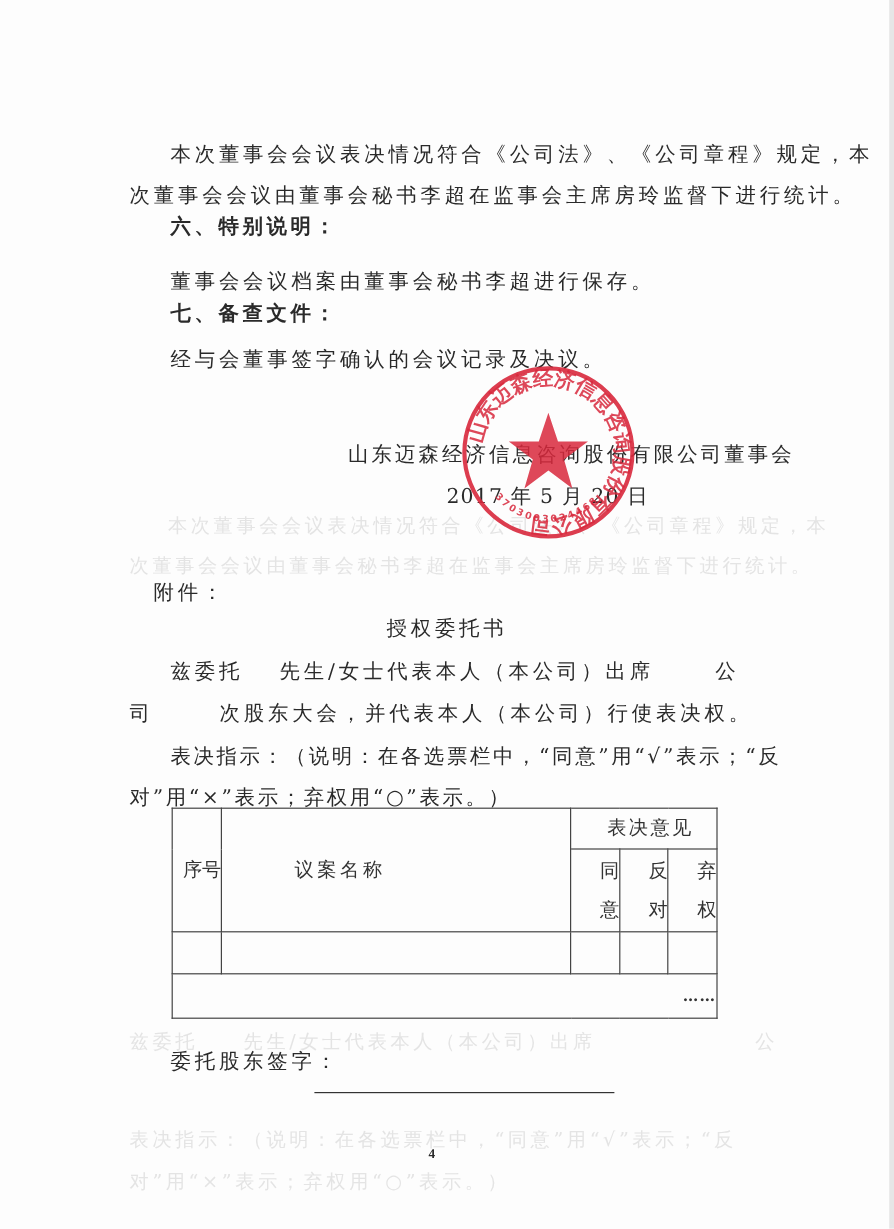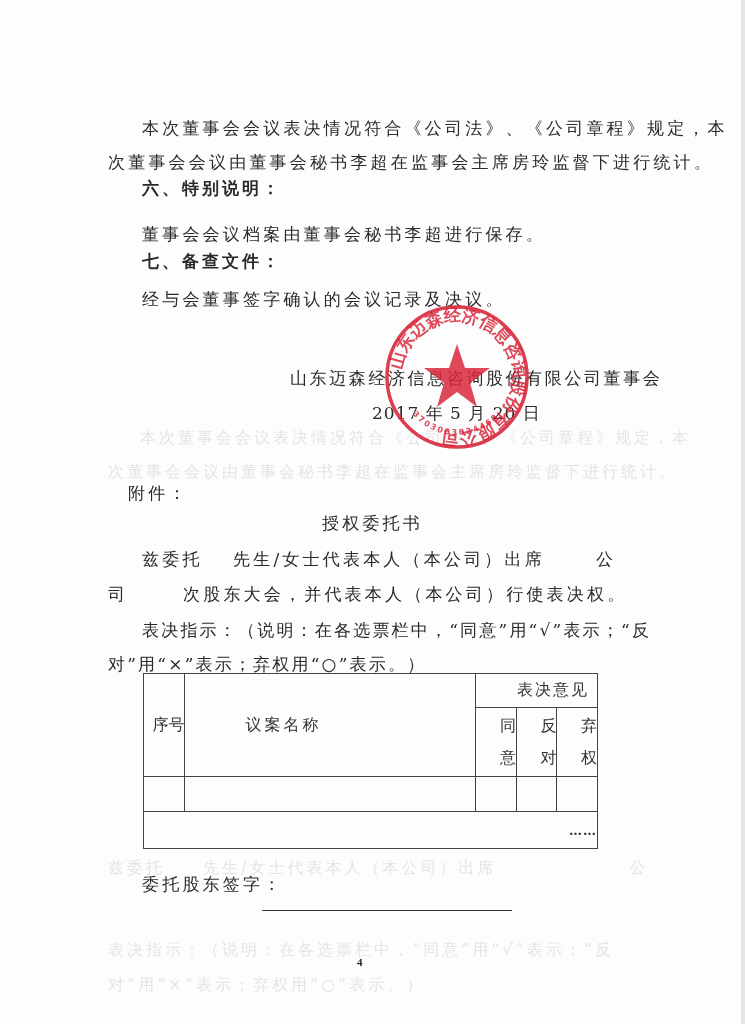--- a/index.html
+++ b/index.html
@@ -69,21 +69,21 @@
 <div class="line" style="left:183px;top:583px;">次股东大会，并代表本人（本公司）行使表决权。</div>
 
 <div class="line" style="left:142px;top:619px;letter-spacing:2.2px;">表决指示：（说明：在各选票栏中，“同意”用“√”表示；“反</div>
 <div class="line" style="left:108px;top:653px;letter-spacing:2.2px;">对”用“×”表示；弃权用“○”表示。）</div>
 
 <table class="vote">
   <tbody>
       <tr style="height:34px;">
     <td rowspan="2" style="width:44px;">序号</td>
     <td rowspan="2" style="width:261px;text-align:left;padding-left:60px;letter-spacing:3px;">议案名称</td>
-    <td colspan="3" style="padding-right:8px;letter-spacing:2px;">表决意见</td>
+    <td colspan="3" style="padding-right:19px;letter-spacing:2px;">表决意见</td>
   </tr>
   <tr style="height:69px;">
     <td style="width:43px;line-height:32px;">
       <span>同</span><br>
       <span>意</span>
     </td>
     <td style="width:43px;line-height:32px;">
       <span>反</span><br>
       <span>对</span>
     </td>

